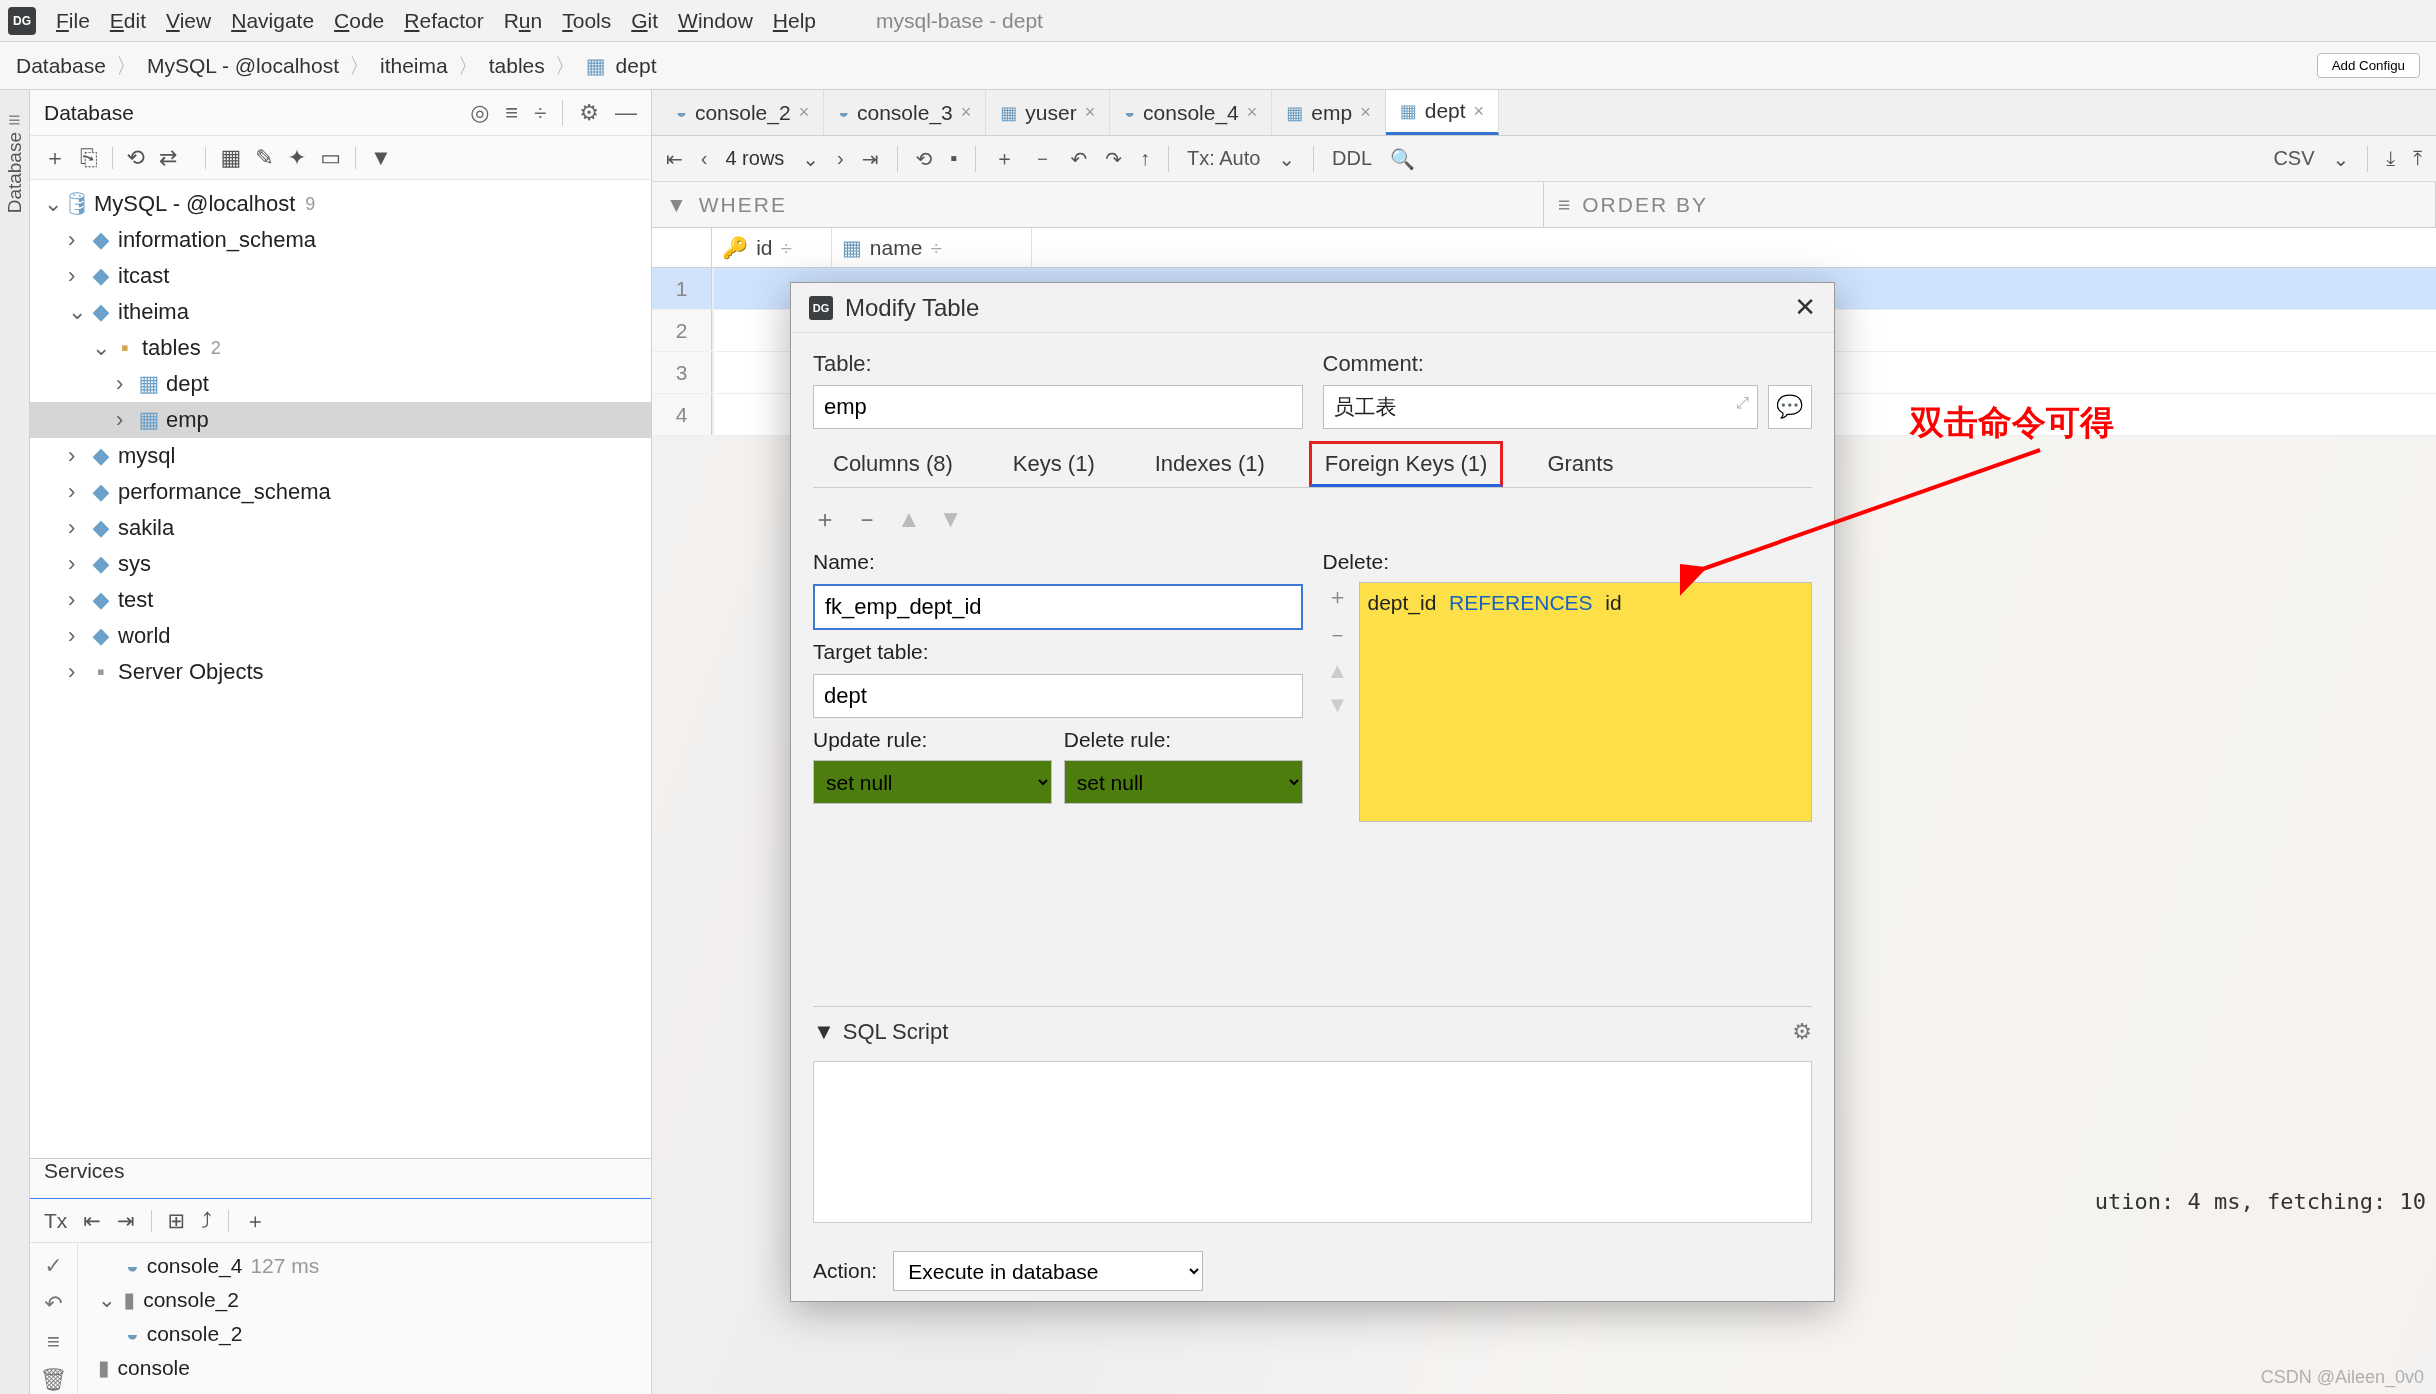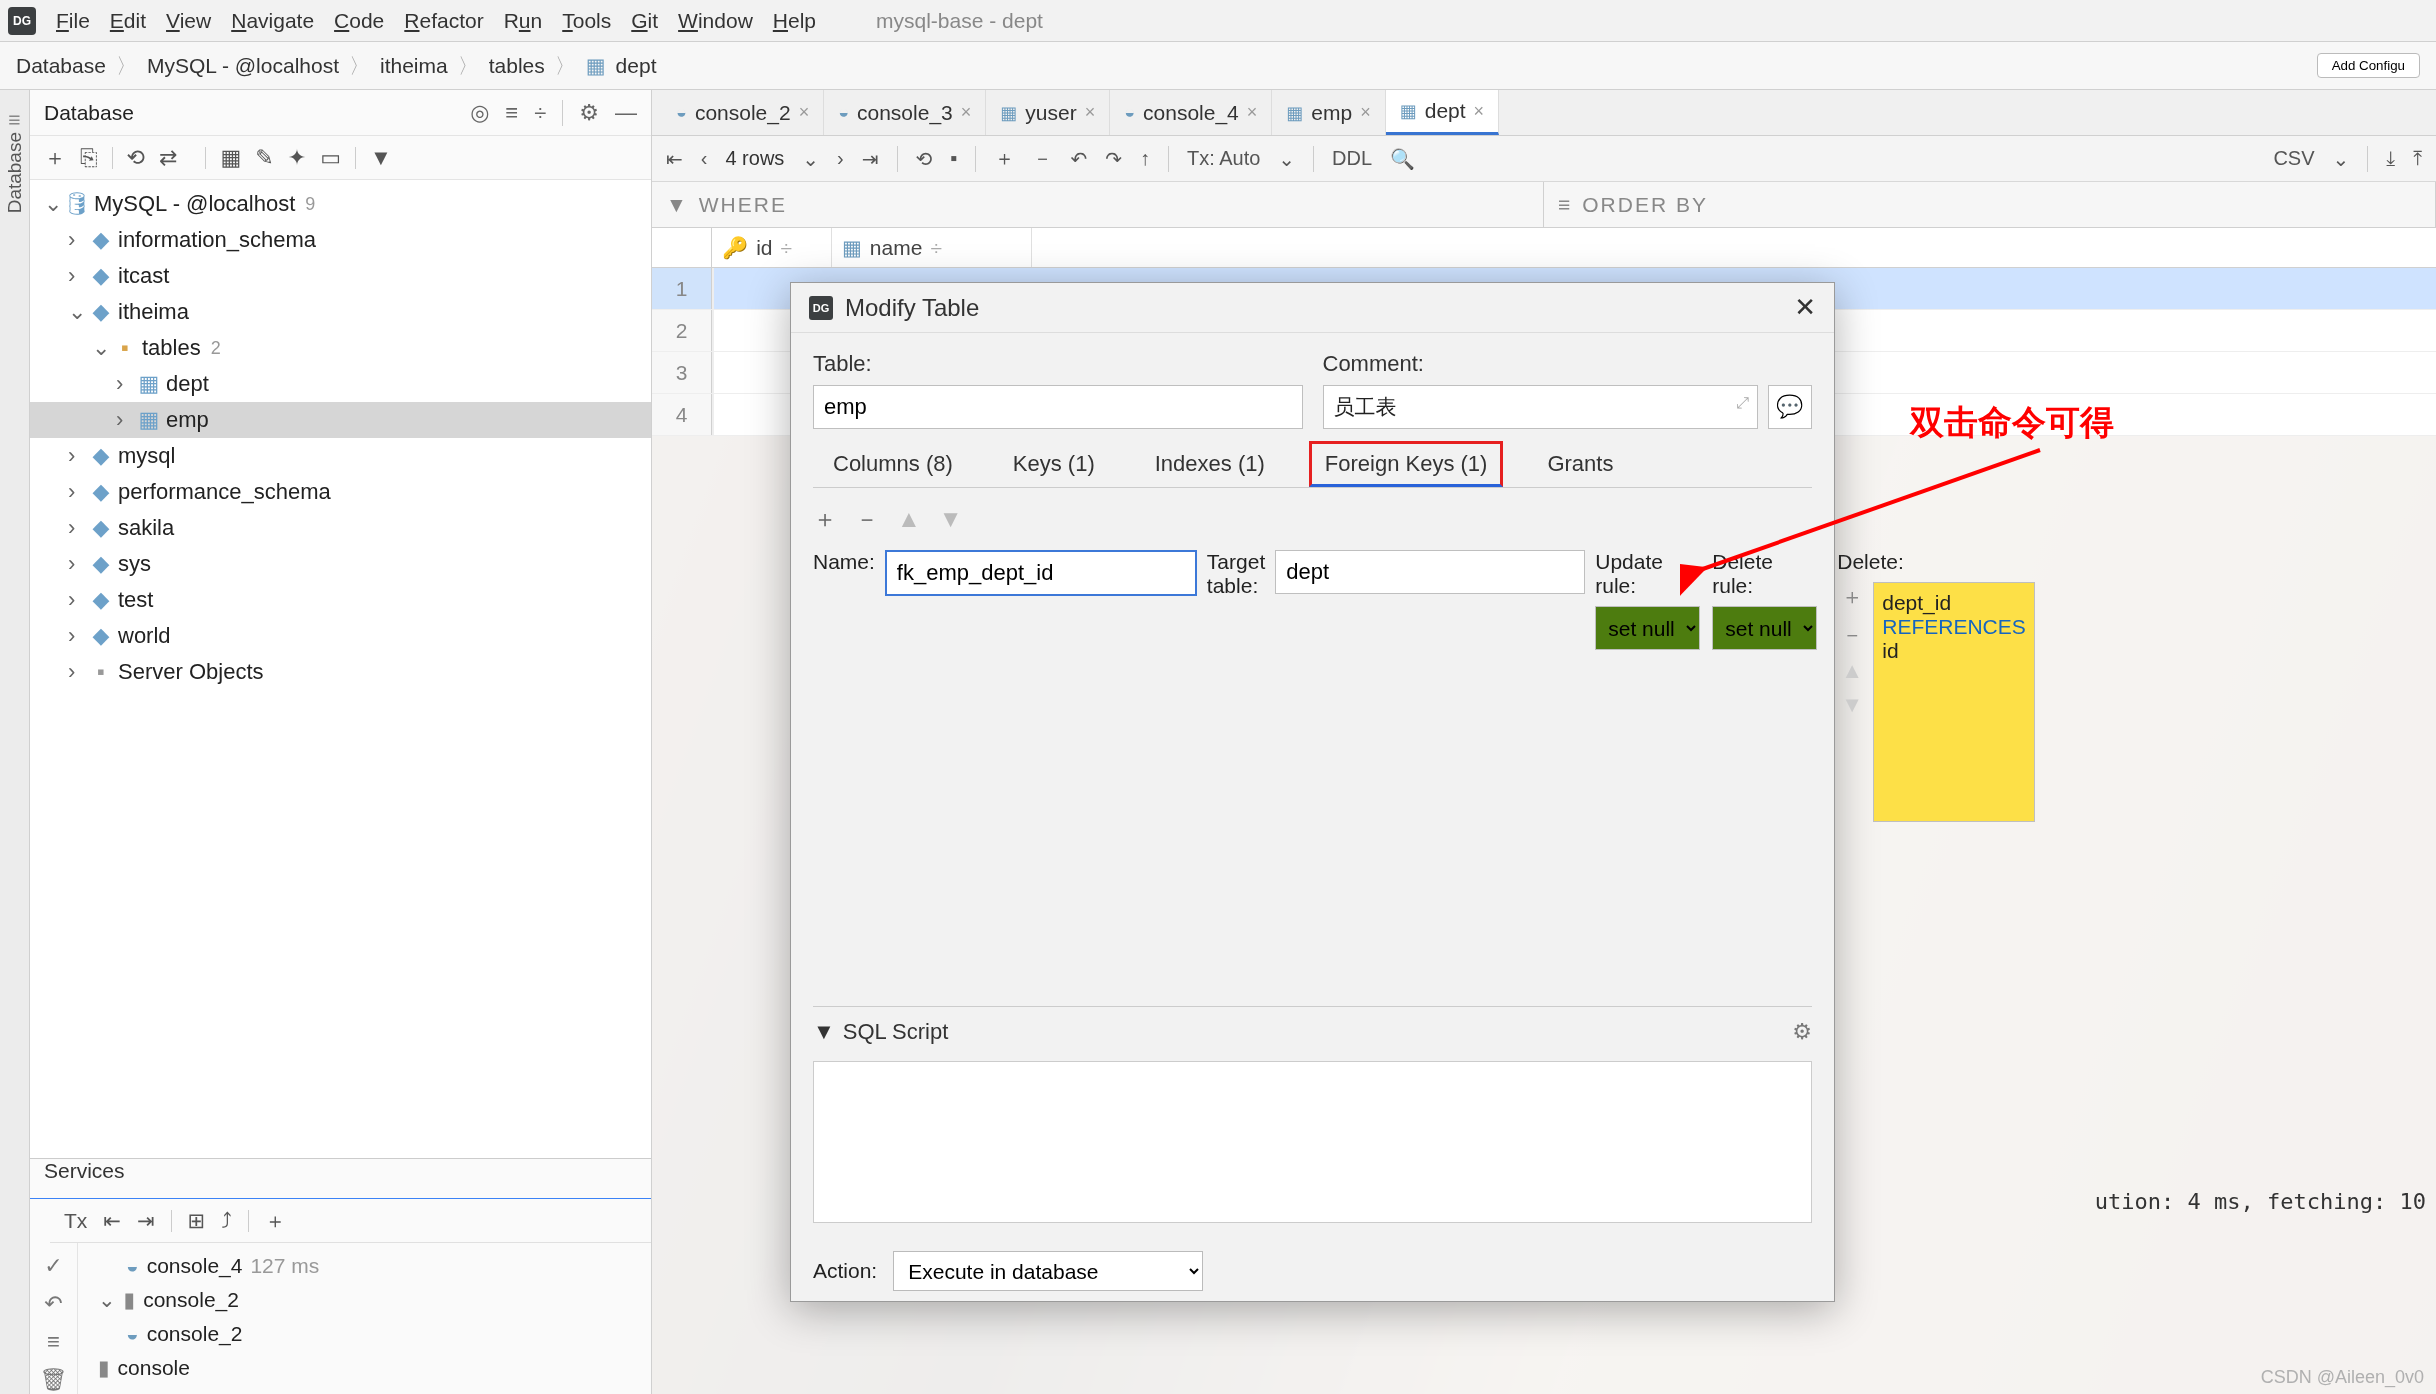--- a/index.html
+++ b/index.html
@@ -67,21 +67,21 @@
 .gridhdr .col1{width:120px}.gridhdr .col2{width:200px}
 .gridrows .row{height:42px;display:flex;border-bottom:1px solid #eee}
 .gridrows .row .gut{width:60px;border-right:1px solid #d0d0d0;display:flex;align-items:center;justify-content:center;color:#888;background:#f7f7f7}
 .gridrows .row.sel .gut{background:#d0e3fb}
 .gridrows .row .cell{border-right:1px solid #eee}
 .gridrows .row.sel{background:#cfe3ff}
 
 
 .services { height:236px; border-top:1px solid #ccc; background:#fafafa; display:flex; flex-direction:column; }
 .services .shdr { height:40px; border-bottom:1px solid #3b82f6; display:flex; align-items:flex-start; padding:0 14px; color:#333; }
-.services .stbar { height:44px; border-bottom:1px solid #e0e0e0; display:flex; align-items:center; gap:16px; padding:0 14px; color:#555;margin-left:20px; }
+.services .stbar { height:44px; border-bottom:1px solid #e0e0e0; display:flex; align-items:center; gap:16px; padding:0 14px; color:#555; }
 .services .sbody { flex:1; display:flex; }
 .services .sicons { width:48px; border-right:1px solid #e4e4e4; display:flex; flex-direction:column; align-items:center; gap:12px; padding-top:10px; color:#777; font-size:22px;}
 .services .stree { flex:1; padding:6px 0 }
 .services .snode{display:flex;align-items:center;gap:8px;height:34px;padding-left:20px;font-size:21px}
 .services .snode.ind{padding-left:48px}
 
 
 .modal { position:absolute; left:790px; top:282px; width:1045px; height:1020px; background:#f2f2f2; border:1px solid #9a9a9a; box-shadow:0 8px 40px rgba(0,0,0,0.3); display:flex; flex-direction:column; }
 .modal .titlebar { height:50px; display:flex; align-items:center; padding:0 18px; gap:12px; border-bottom:1px solid #ddd; }
 .modal .titlebar .tico{width:24px;height:24px;background:#3c3f41;border-radius:3px;display:flex;align-items:center;justify-content:center;color:#fff;font-size:11px;font-weight:bold}
@@ -94,21 +94,21 @@
 .modal input.txt,.modal .txtlike{height:44px;border:1px solid #bfbfbf;background:#fff;padding:0 10px;font-size:22px}
 .modal .commentwrap{position:relative;flex:1;display:flex;gap:10px;align-items:flex-start}
 .modal .commentbox{flex:1;height:44px;border:1px solid #bfbfbf;background:#fff;display:flex;align-items:center;padding:0 10px;position:relative}
 .modal .commentbox .expand{position:absolute;right:8px;top:8px;color:#aaa;font-size:16px}
 .modal .chatbtn{width:44px;height:44px;border:1px solid #bfbfbf;background:#fff;display:flex;align-items:center;justify-content:center;font-size:22px;color:#555}
 .modal .mtabs{display:flex;gap:28px;border-bottom:1px solid #ccc;padding:0 4px}
 .modal .mtab{padding:10px 16px;color:#333;font-size:22px;cursor:pointer}
 .modal .mtab.active{border:3px solid #e62020;border-bottom:3px solid #2962d9;padding:7px 13px}
 .modal .mtools{height:38px;display:flex;align-items:center;gap:18px;color:#666;font-size:24px}
 .modal .fkbody{display:flex;gap:20px}
-.modal .fkleft{flex:1;display:flex;flex-direction:row;gap:10px}
+.modal .fkleft{flex:1;display:flex;flex-direction:column;gap:10px}
 .modal .fkleft input.named{border:2px solid #3c78d8;height:46px;padding:0 10px;font-size:22px}
 .modal .fkleft .rules{display:flex;gap:12px}
 .modal .fkleft .rules .rg{flex:1;display:flex;flex-direction:column;gap:8px}
 .modal .fkleft select{height:44px;border:1px solid #bfbfbf;background:#4d7c0f;padding:0 8px;font-size:21px}
 .modal .fkright{flex:1;display:flex;gap:6px}
 .modal .fkright .vbtns{width:30px;display:flex;flex-direction:column;gap:8px;color:#888;font-size:22px;align-items:center}
 .modal .fkright .colbox{flex:1;border:1px solid #bfbfbf;background:#fde047;height:240px;padding:8px;font-family:Consolas,monospace;font-size:21px}
 .modal .fkright .colbox .kw{color:#1565c0}
 .modal .sqlsec{border-top:1px solid #ccc;padding-top:12px;display:flex;align-items:center;justify-content:space-between}
 .modal .sqlsec .lab{display:flex;align-items:center;gap:8px;font-size:22px;color:#333}

